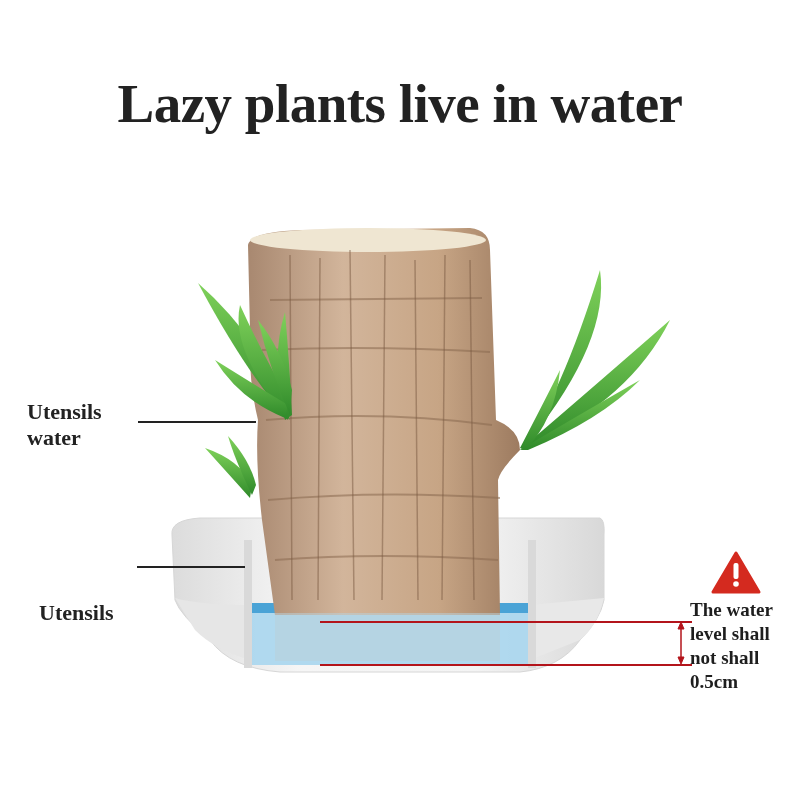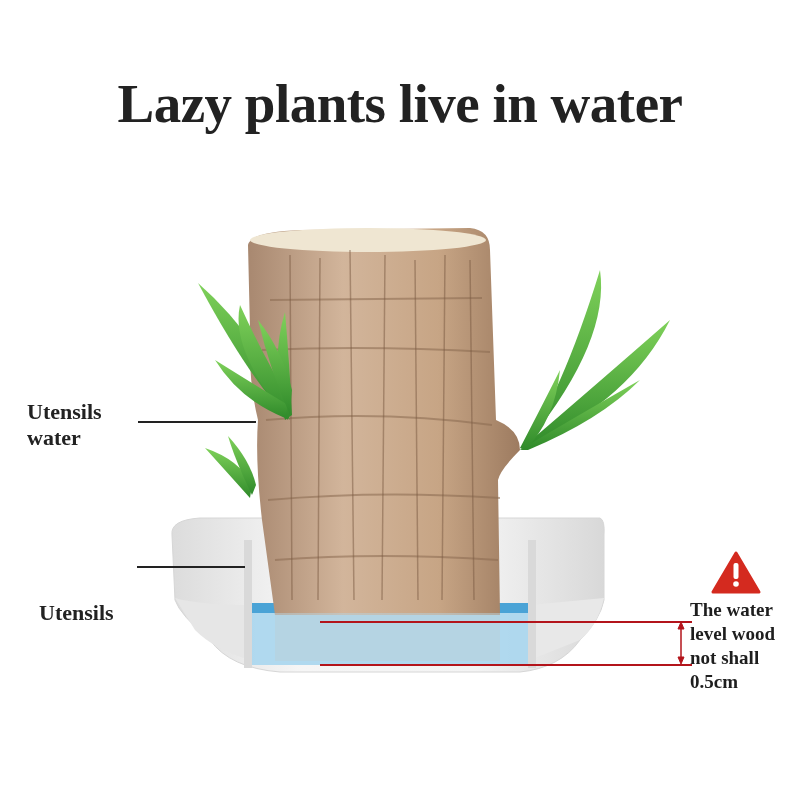--- a/index.html
+++ b/index.html
@@ -114,17 +114,17 @@
   <div class="leader" style="left:138px; top:421px; width:118px;"></div>
 
   <div class="label" style="left:39px; top:556px;margin-top:44px;">Utensils</div>
   <div class="leader" style="left:137px; top:566px; width:108px;"></div>
 
   <div class="redline" style="left:320px; top:621px; width:372px;"></div>
   <div class="redline" style="left:320px; top:664px; width:372px;"></div>
 
   <div class="warn-text">
     <div>The water</div>
-    <div>level wood</div>
+    <div>level shall</div>
     <div>not shall</div>
     <div>0.5cm</div>
   </div>
 </div>
 
 </body></html>

